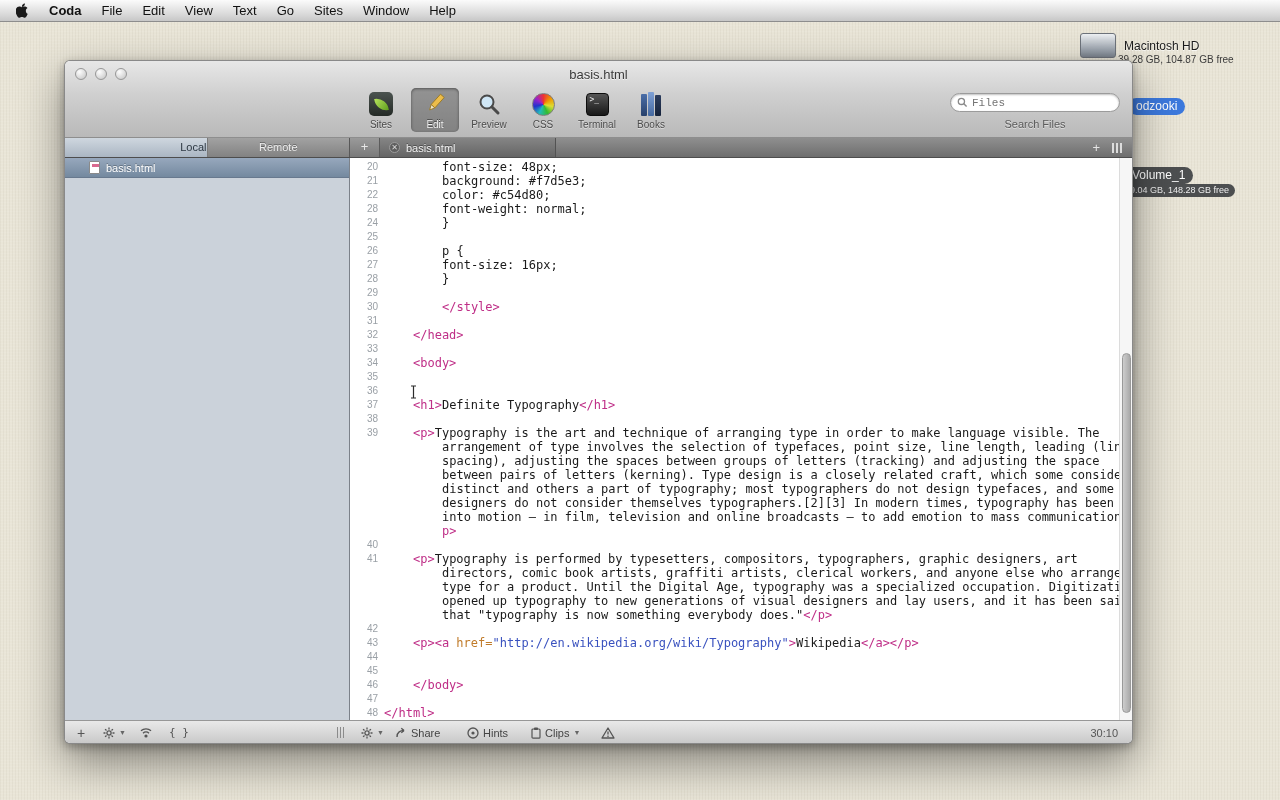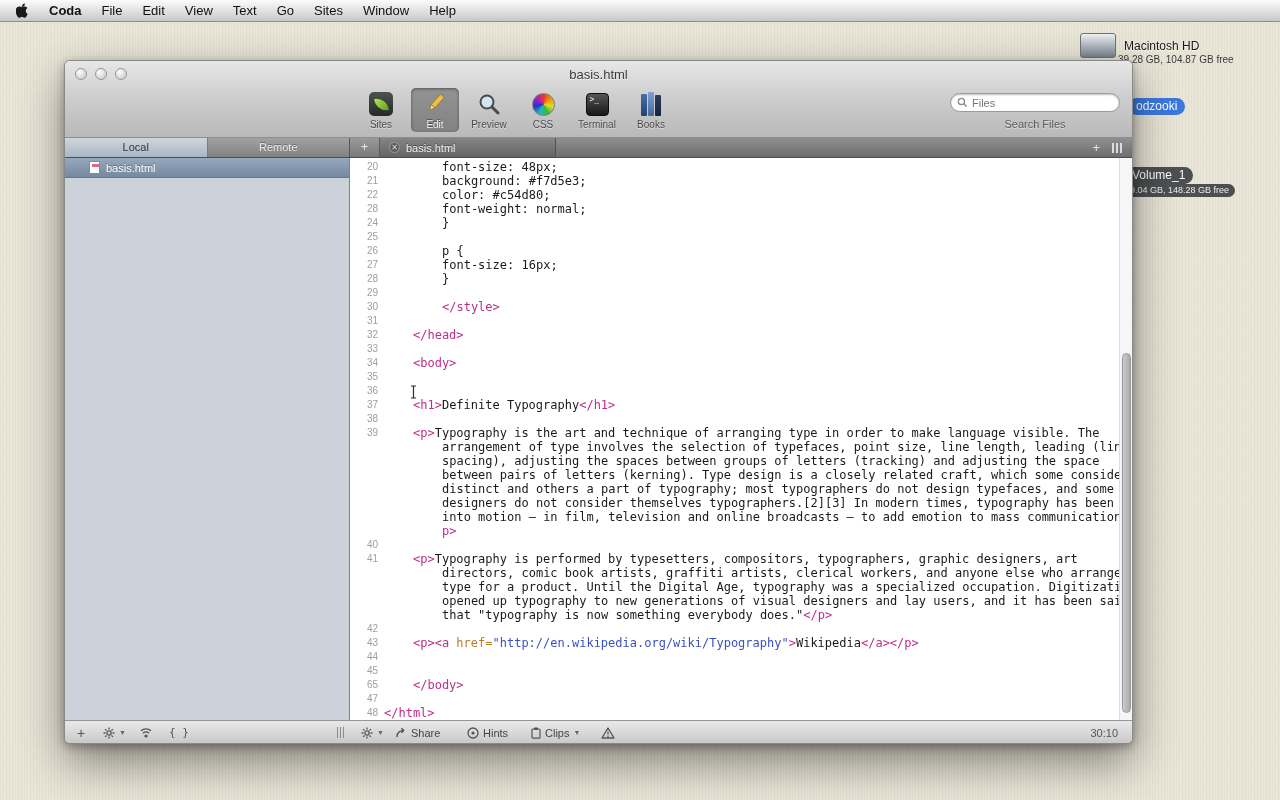--- a/index.html
+++ b/index.html
@@ -80,28 +80,28 @@
     color:#eee; font-family:"DejaVu Sans Mono",monospace; font-size:8px; padding:2px 0 0 3px; line-height:8px; }
   .books { display:flex; align-items:flex-end; gap:1px; height:24px; }
   .bk1 { width:6px; height:22px; background:linear-gradient(#4a6ea8,#27406b); border-radius:1px; }
   .bk2 { width:6px; height:24px; background:linear-gradient(#7ea0d6,#44689f); border-radius:1px; }
   .bk3 { width:6px; height:21px; background:linear-gradient(#2c3d5e,#15223a); border-radius:1px; }
 
   .search-wrap { position:absolute; right:12px; top:32px; width:170px; display:flex; flex-direction:column; align-items:center; }
   .search-field { width:170px; height:19px; background:#fff; border:1px solid #9b9b9b; border-radius:10px;
     box-shadow:inset 0 1px 2px rgba(0,0,0,.25); display:flex; align-items:center; padding:0 6px; gap:4px; }
   .search-field input { border:none; outline:none; background:transparent; width:130px; font-size:11px; color:#333;
-    font-family:Liberation Sans, sans-serif; }
+    font-family:Liberation Mono, monospace; }
   .search-caption { margin-top:6px; font-size:11px; color:#5b5b5b; text-shadow:0 1px 0 rgba(255,255,255,.5); }
 
   
   .tabbar { position:absolute; top:77px; left:0; right:0; height:20px; display:flex;
     background:linear-gradient(#8f8f8f,#6e6e6e); border-bottom:1px solid #4d4d4d; font-size:11px; }
   .side-tabs { width:285px; display:flex; border-right:1px solid #585858; }
-  .tab-local { flex:1; background:linear-gradient(#cfd7df,#aab6c3); color:#2c3742; text-align:center; line-height:19px; border-right:1px solid #7b7b7b; }
+  .tab-local { flex:1; background:linear-gradient(#cfd7df,#aab6c3); color:#2c3742; text-align:right; line-height:19px; border-right:1px solid #7b7b7b; }
   .tab-remote { flex:1; background:linear-gradient(#a2a2a2,#828282); color:#ececec; text-align:center; line-height:19px; text-shadow:0 -1px 0 rgba(0,0,0,.35); }
   .tab-addfile { width:30px; background:linear-gradient(#9a9a9a,#7a7a7a); border-right:1px solid #5c5c5c; color:#e8e8e8;
     text-align:center; line-height:18px; font-size:13px; }
   .file-tab { width:176px; background:linear-gradient(#858585,#656565); border-right:1px solid #525252;
     display:flex; align-items:center; gap:6px; padding:0 9px; }
   .tab-close { width:11px; height:11px; border-radius:50%; background:#5e5e5e; border:1px solid #9b9b9b; color:#d8d8d8;
     font-size:8px; line-height:9px; text-align:center; }
   .file-tab .ft-label { color:#f2f2f2; text-shadow:0 -1px 0 rgba(0,0,0,.4); }
   .tab-filler { flex:1; background:linear-gradient(#8f8f8f,#6e6e6e); }
   .tab-right { display:flex; align-items:center; gap:4px; padding-right:6px; background:linear-gradient(#8f8f8f,#6e6e6e); }
@@ -327,21 +327,21 @@
           <div class="code-row"><span class="gutter-num">40</span><span class="code-text" style="padding-left: 0px;"></span></div>
           <div class="code-row"><span class="gutter-num">41</span><span class="code-text" style="padding-left: 29px;"><span class="tok-tag">&lt;p&gt;</span><span>Typography is performed by typesetters, compositors, typographers, graphic designers, art</span></span></div>
           <div class="code-row"><span class="gutter-num"></span><span class="code-text" style="padding-left: 58px;"><span>directors, comic book artists, graffiti artists, clerical workers, and anyone else who arranges</span></span></div>
           <div class="code-row"><span class="gutter-num"></span><span class="code-text" style="padding-left: 58px;"><span>type for a product. Until the Digital Age, typography was a specialized occupation. Digitization</span></span></div>
           <div class="code-row"><span class="gutter-num"></span><span class="code-text" style="padding-left: 58px;"><span>opened up typography to new generations of visual designers and lay users, and it has been said</span></span></div>
           <div class="code-row"><span class="gutter-num"></span><span class="code-text" style="padding-left: 58px;"><span>that "typography is now something everybody does."</span><span class="tok-tag">&lt;/p&gt;</span></span></div>
           <div class="code-row"><span class="gutter-num">42</span><span class="code-text" style="padding-left: 0px;"></span></div>
           <div class="code-row"><span class="gutter-num">43</span><span class="code-text" style="padding-left: 29px;"><span class="tok-tag">&lt;p&gt;&lt;a </span><span class="tok-attr">href=</span><span class="tok-str">"http://en.wikipedia.org/wiki/Typography"</span><span class="tok-tag">&gt;</span><span>Wikipedia</span><span class="tok-tag">&lt;/a&gt;&lt;/p&gt;</span></span></div>
           <div class="code-row"><span class="gutter-num">44</span><span class="code-text" style="padding-left: 0px;"></span></div>
           <div class="code-row"><span class="gutter-num">45</span><span class="code-text" style="padding-left: 0px;"></span></div>
-          <div class="code-row"><span class="gutter-num">65</span><span class="code-text" style="padding-left: 29px;"><span class="tok-tag">&lt;/body&gt;</span></span></div>
+          <div class="code-row"><span class="gutter-num">46</span><span class="code-text" style="padding-left: 29px;"><span class="tok-tag">&lt;/body&gt;</span></span></div>
           <div class="code-row"><span class="gutter-num">47</span><span class="code-text" style="padding-left: 0px;"></span></div>
           <div class="code-row"><span class="gutter-num">48</span><span class="code-text" style="padding-left: 0px;"><span class="tok-tag">&lt;/html&gt;</span></span></div>
         </div>
       <div class="scrollbar">
         <div class="scroll-thumb"></div>
       </div>
     </div>
   </div>
 
   <div class="statusbar">

